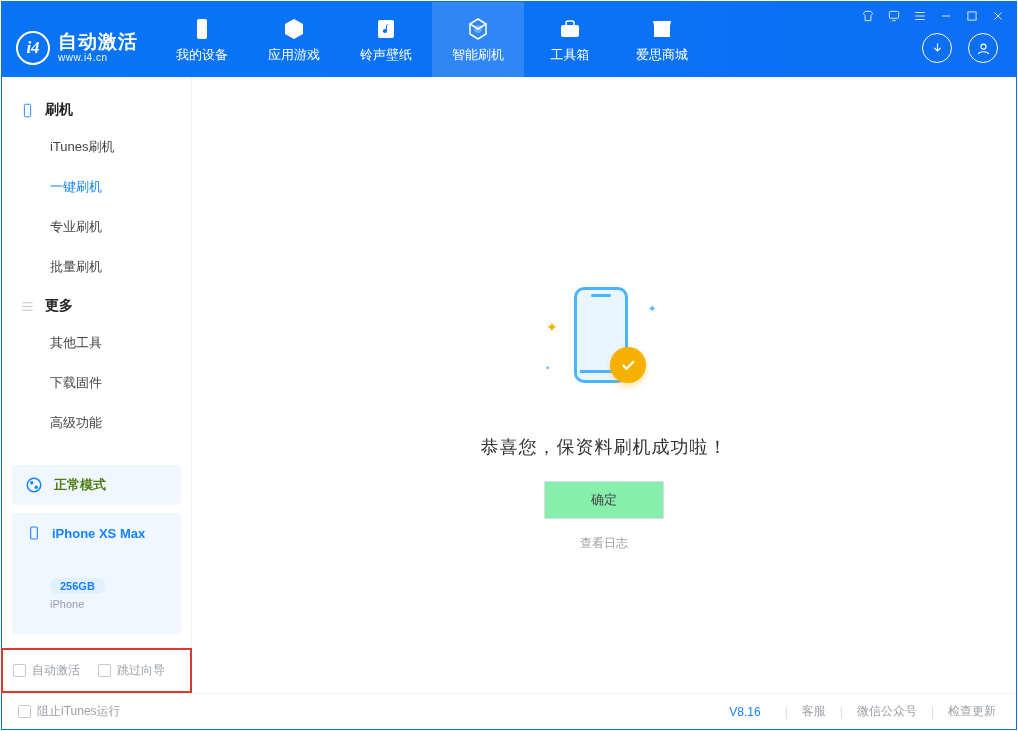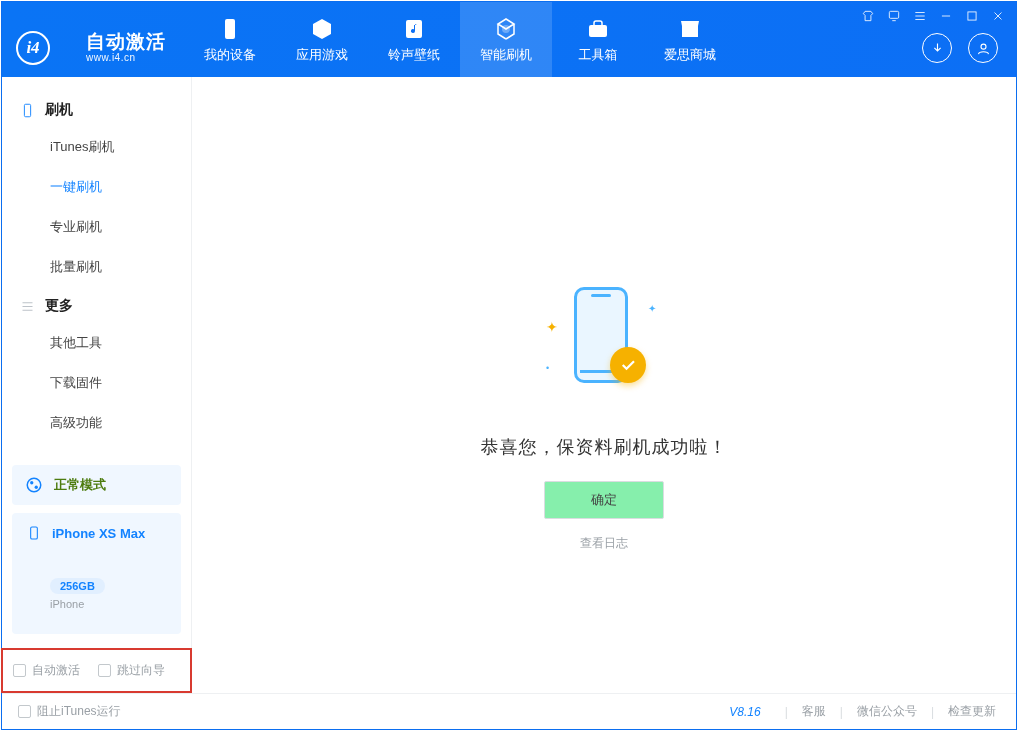--- a/index.html
+++ b/index.html
@@ -1,20 +1,20 @@
 <!DOCTYPE html>
 <html><head>
 <meta charset="utf-8">
 <style>
   * { margin:0; padding:0; box-sizing:border-box; font-family:"Microsoft YaHei","PingFang SC",Arial,sans-serif; }
   html,body { width:1018px; height:731px; overflow:hidden; }
   .app { width:1016px; height:729px; margin:1px; border:1px solid #0b6ef0; display:flex; flex-direction:column; background:#fff; }
   
   .header { height:75px; background:linear-gradient(90deg,#0a74f5 0%,#0c6ff5 100%); color:#fff; display:flex; align-items:stretch; position:relative; }
-  .logo { display:flex; align-items:center; padding:16px 18px 0 14px;gap:28px; }
+  .logo { display:flex; align-items:center; padding:16px 18px 0 14px; }
   .logo-icon { width:34px; height:34px; border:2.5px solid #fff; border-radius:50%; display:flex; align-items:center; justify-content:center; font-size:17px; font-weight:bold; font-style:italic; font-family:Georgia,serif; }
   .logo-txt { margin-left:8px; }
   .logo-title { font-size:19px; font-weight:bold; letter-spacing:1px; line-height:1.1; }
   .logo-sub { font-size:10px; opacity:.95; line-height:1.1; letter-spacing:.5px;}
   .nav { display:flex; align-items:stretch; }
   .nav-item { width:92px; display:flex; flex-direction:column; align-items:center; justify-content:center; gap:4px; cursor:pointer; font-size:13px; }
   .nav-item.active { background:rgba(255,255,255,.15); }
   .nav-icon { height:26px; width:26px; display:flex; align-items:center; justify-content:center; }
   .nav-icon svg { width:24px; height:24px; fill:#fff; }
   .header-right { position:absolute; top:6px; right:10px; display:flex; gap:10px; align-items:center; }
@@ -53,21 +53,21 @@
   .sparkle { position:absolute; font-size:14px; color:#f6b100; }
   .s1 { left:12px; top:42px; } .s2 { left:114px; top:26px; color:#4ab3ff; font-size:10px;} .s3 { left:12px; top:86px; color:#4ab3ff; font-size:9px;}
   .msg { font-size:18px; color:#333; margin:18px 0 22px; font-weight:500; letter-spacing:1px;}
   .ok-btn { border:1px solid #d9dde0; background:#86efac; padding:9px 46px; font-size:13px; color:#444; cursor:pointer; border-radius:2px;}
   .log-link { margin-top:16px; font-size:12px; color:#9aa0a6; cursor:pointer; }
   
   .footer { height:36px; border-top:1px solid #eef0f2; display:flex; align-items:center; padding:0 16px; font-size:12px; color:#9aa0a6; }
   .footer .spacer { flex:1; }
   .f-link { color:#9aa0a6; cursor:pointer; padding:0 4px;}
   .f-sep { color:#d9dde0; margin:0 10px; }
-  .ver { color:#1383ff; margin-right:14px;font-style:italic; }
+  .ver { color:#1383ff; margin-right:14px; }
 </style>
 </head>
 <body>
 
 <div class="app">
 
   <div class="header">
     <div class="logo">
       <div class="logo-icon">i4</div>
       <div class="logo-txt">

